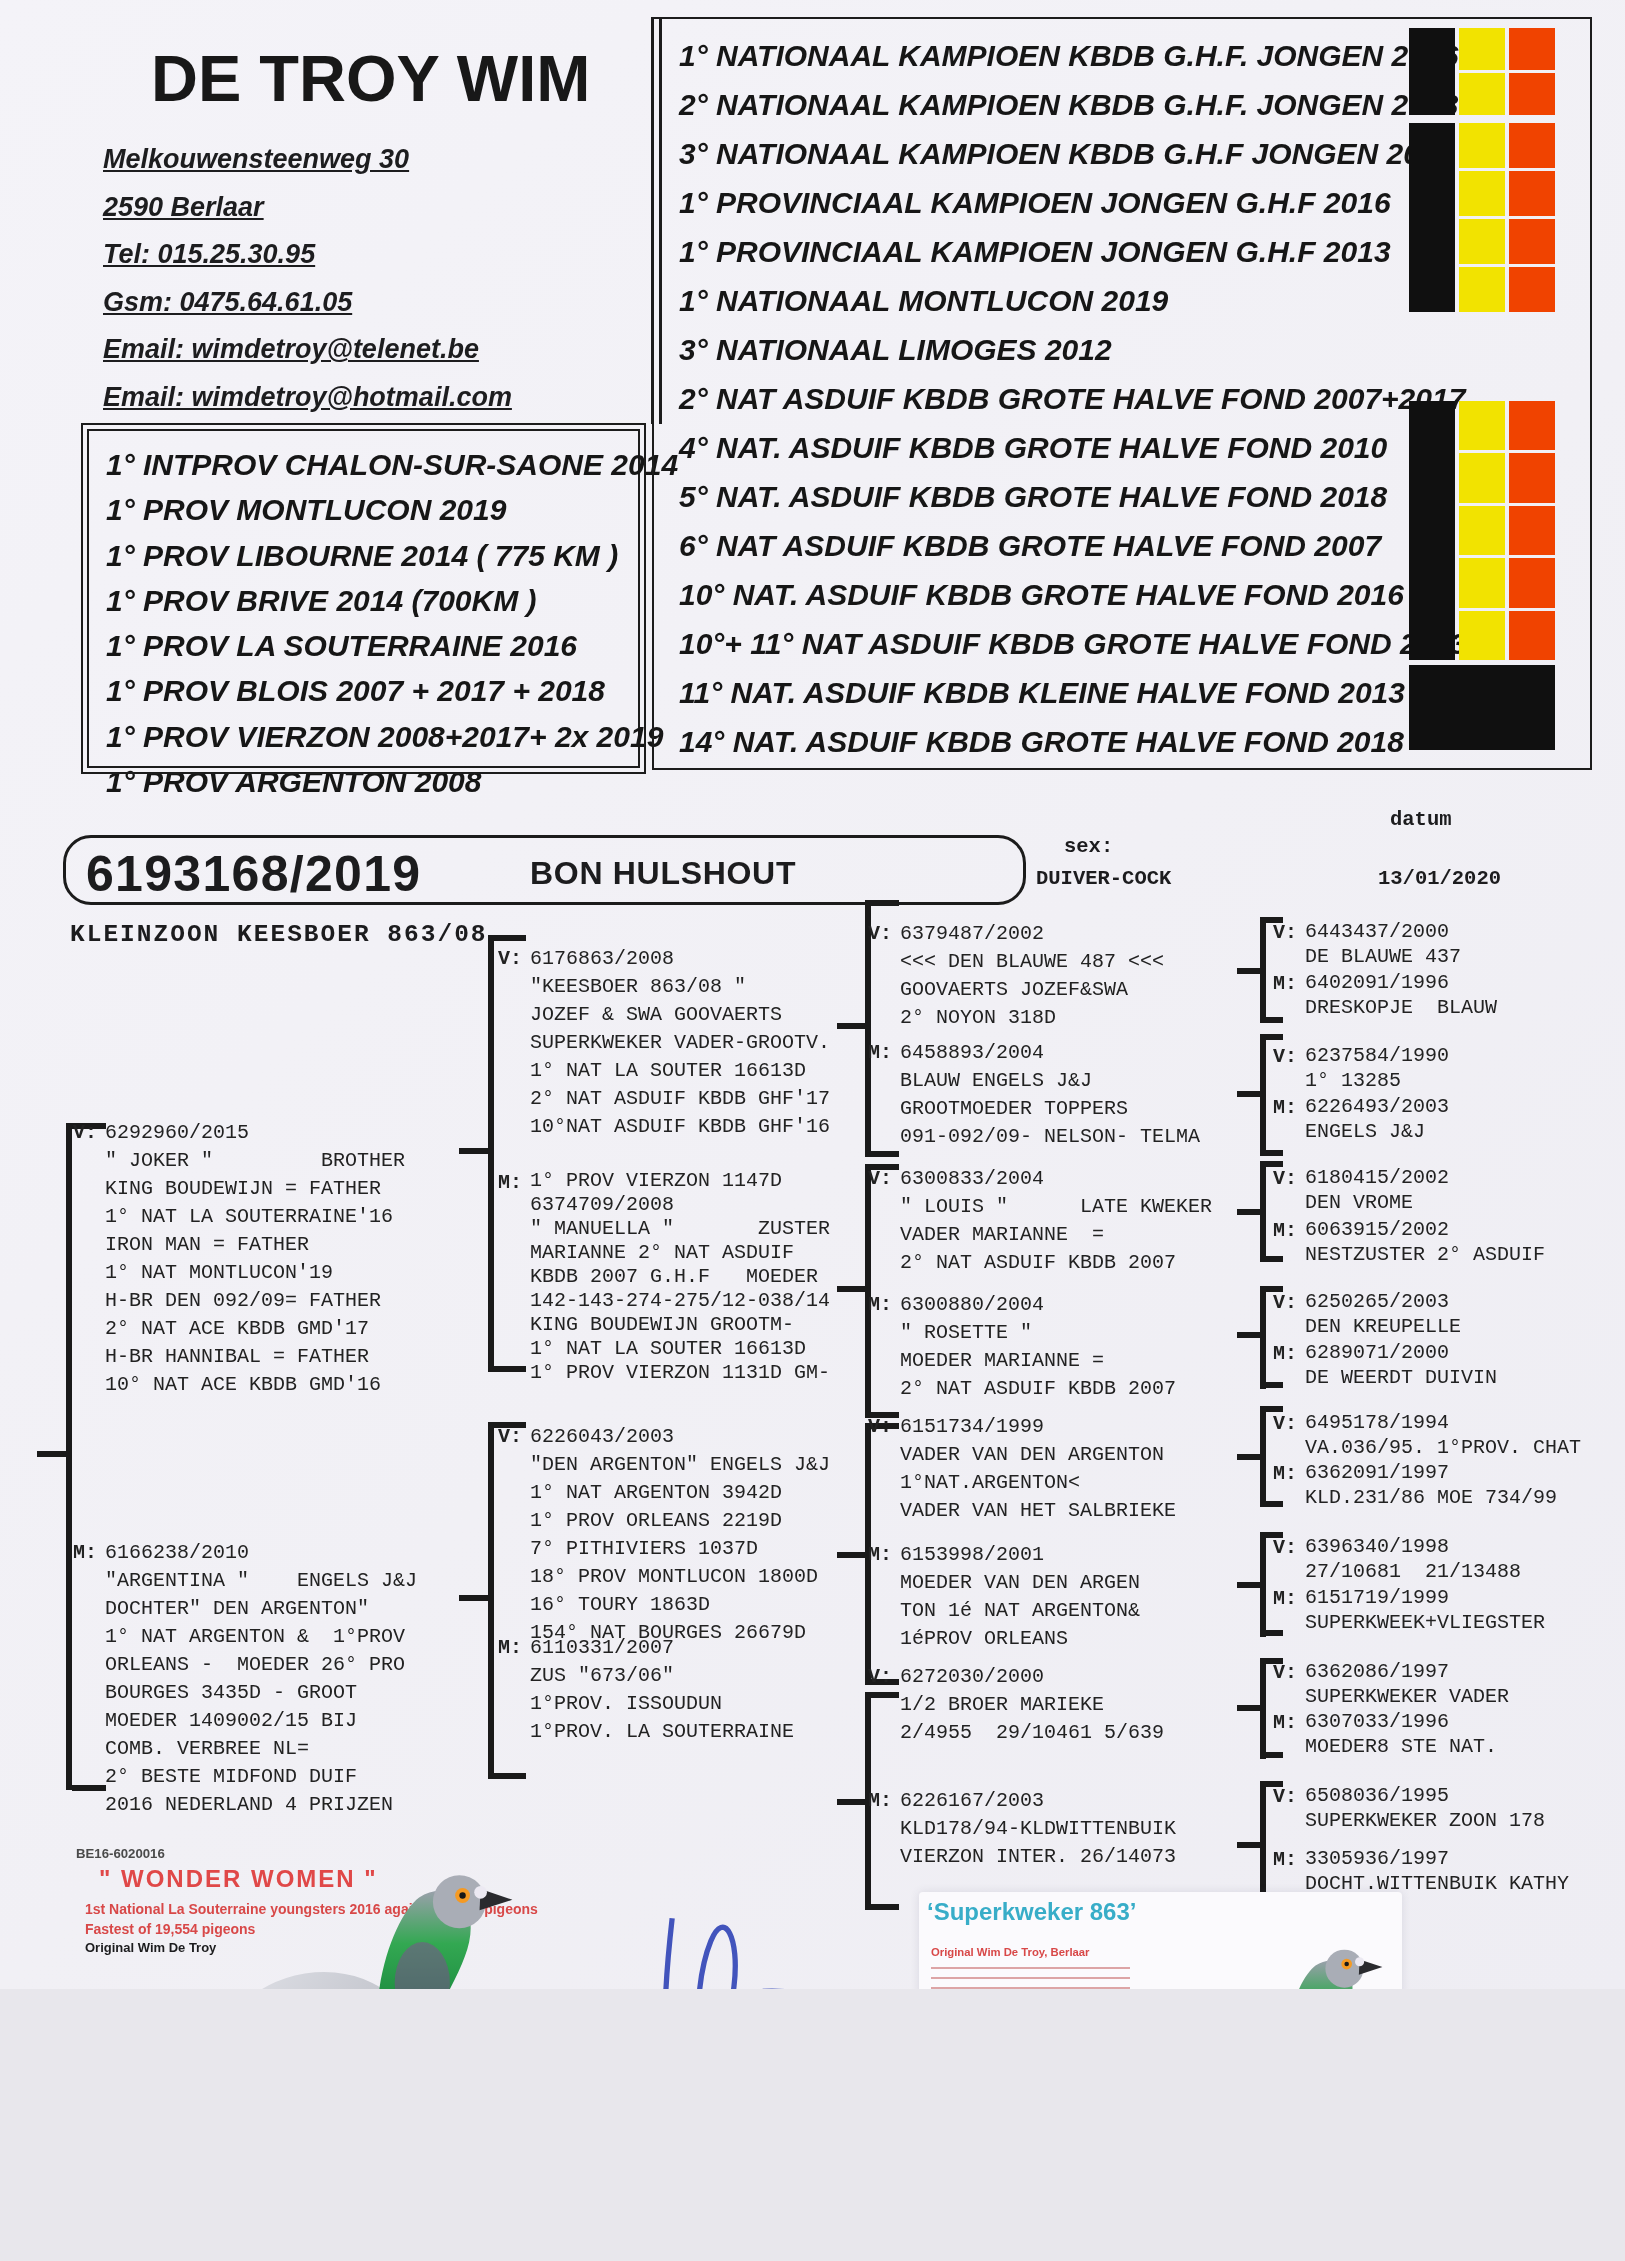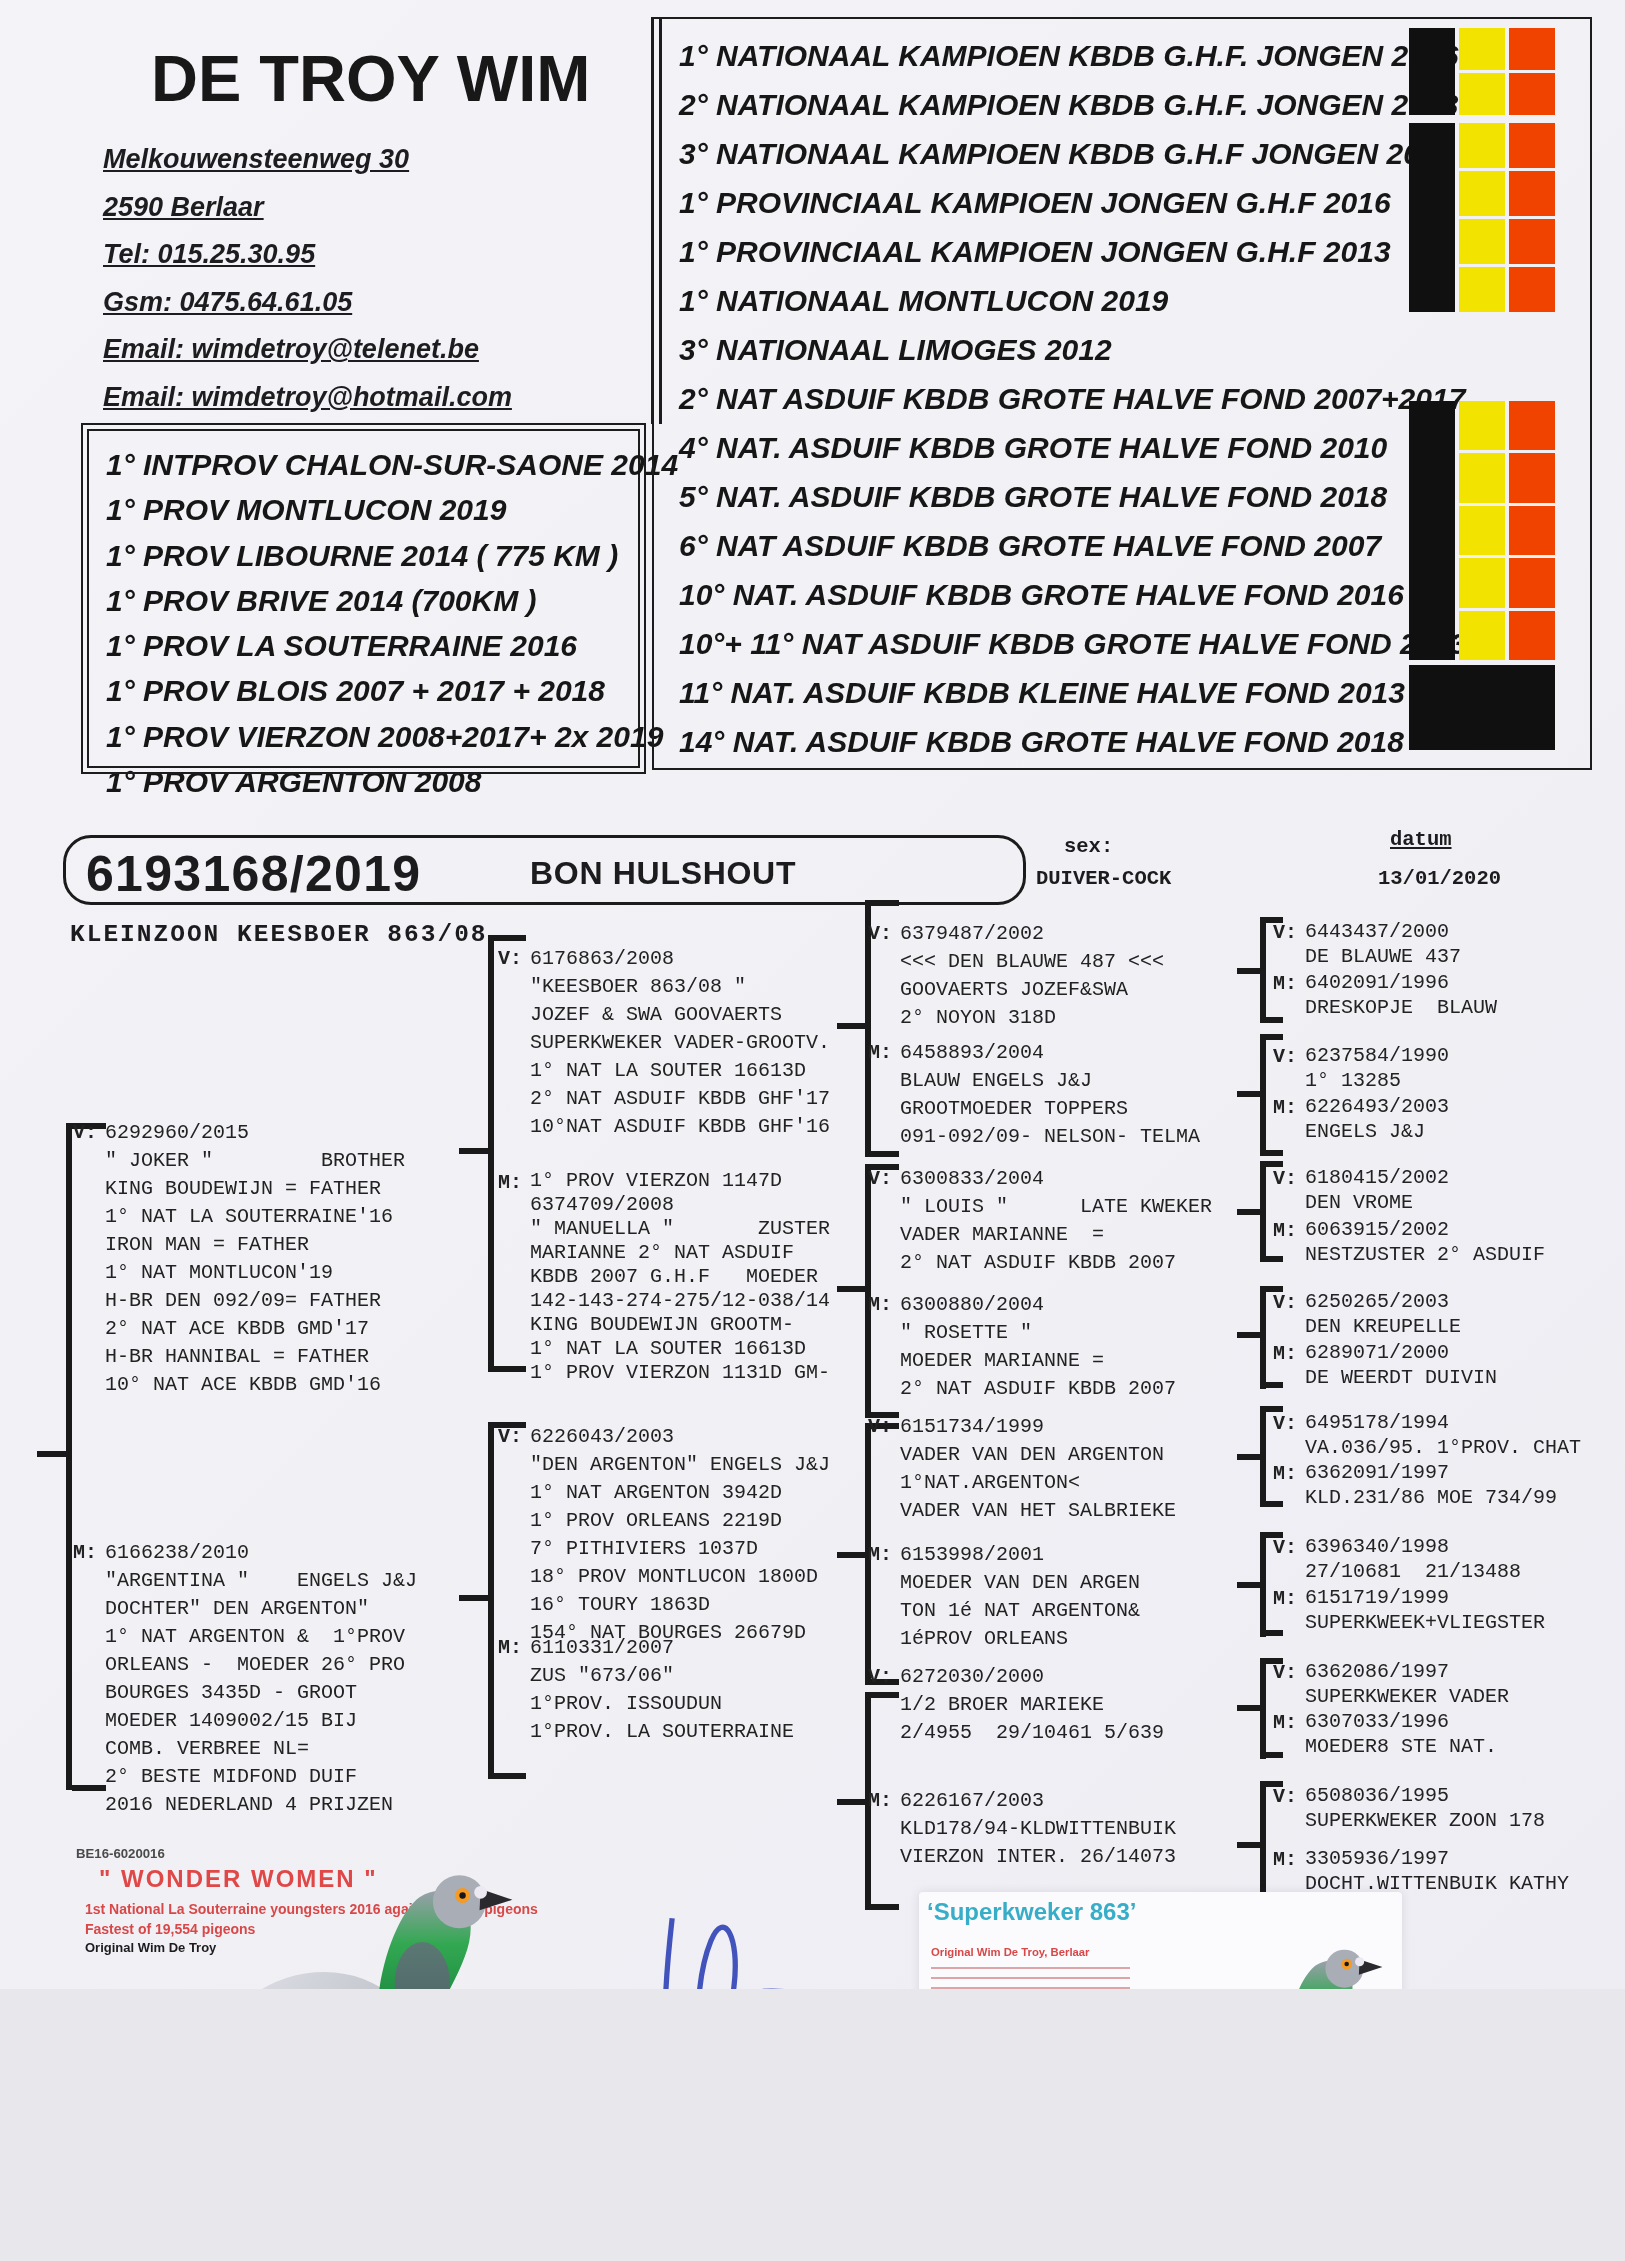--- a/index.html
+++ b/index.html
@@ -147,21 +147,21 @@
       </div>
   </div>
   <div class="blackband" style="left:1409px;top:665px;width:146px;height:85px;"></div>
 
   <div class="abs ringbox" style="left:63px;top:835px;width:963px;height:70px;"></div>
   <div class="abs ringnum" style="left:86px;top:845px;">6193168/2019</div>
   <div class="abs ringev" style="left:530px;top:855px;">BON HULSHOUT</div>
 
   <div class="abs mono sexlbl" style="left:1064px;top:835px;">sex:</div>
   <div class="abs mono sexlbl" style="left:1036px;top:867px;">DUIVER-COCK</div>
-  <div class="abs mono sexlbl" style="left:1390px;top:828px;text-decoration:underline;">datum</div>
+  <div class="abs mono sexlbl" style="left:1390px;top:808px;">datum</div>
   <div class="abs mono sexlbl" style="left:1378px;top:867px;">13/01/2020</div>
 
   <div class="abs mono subtt" style="left:70px;top:921px;">KLEINZOON KEESBOER 863/08</div>
 
   <div class="ln" style="left:66px;top:1123px;width:6px;height:667px;"></div>
   <div class="ln" style="left:72px;top:1123px;width:34px;height:6px;"></div>
   <div class="ln" style="left:72px;top:1785px;width:34px;height:6px;"></div>
   <div class="ln" style="left:37px;top:1451px;width:29px;height:6px;"></div>
 
   <div class="ln" style="left:488px;top:935px;width:6px;height:437px;"></div>

